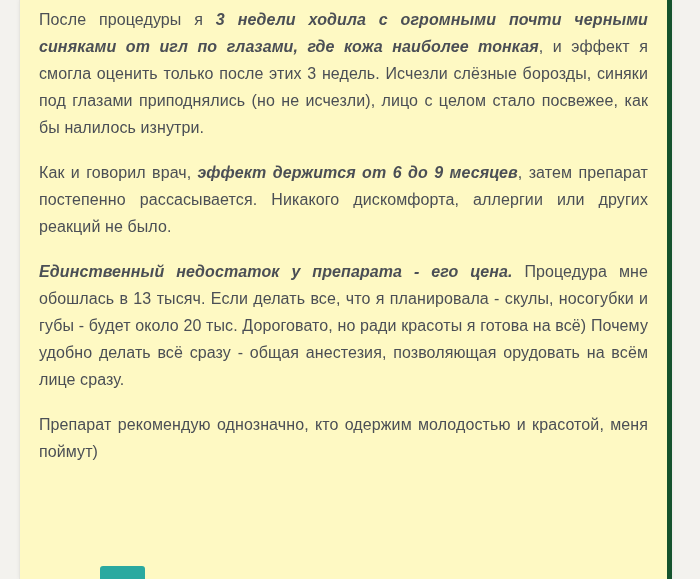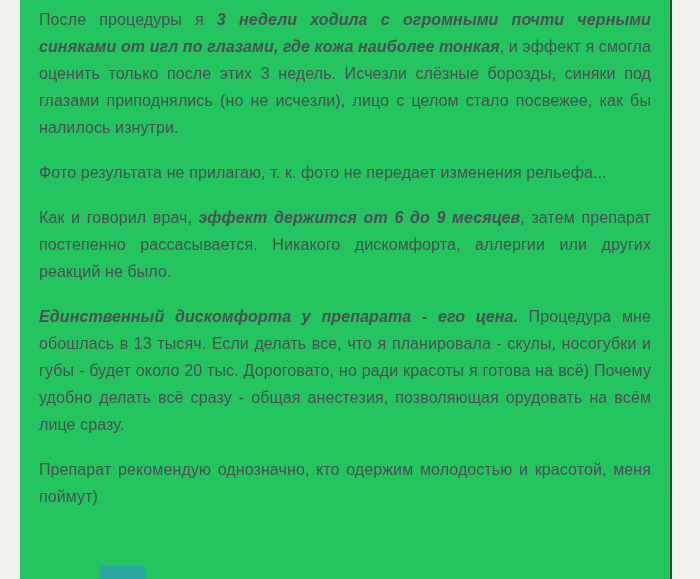--- a/index.html
+++ b/index.html
@@ -16,23 +16,23 @@
     width: 700px;
     height: 579px;
     background: #f3f2ee;
   }
   .card {
     position: absolute;
     left: 19px;
     right: 28px;
     top: 0;
     bottom: 0;
-    background: #22c55e;
+    background: #fef9c3;
     border-left: 1px solid #e6e5e0;
-    border-right: 2px solid #14532d;
+    border-right: 5px solid #14532d;
     box-shadow: 0 0 4px rgba(0,0,0,0.06);
     padding: 6px 19px 0 19px;
     box-sizing: border-box;
     overflow: hidden;
   }
   .review-body p {
     margin: 0 0 18px 0;
     font-size: 16px;
     line-height: 27px;
     color: #4b4f55;
@@ -54,20 +54,19 @@
     cursor: pointer;
   }
 </style>
 </head>
 <body>
 
 <div class="page">
   <div class="card">
     <div class="review-body">
         <p><span>После процедуры я </span><span class="bi">3 недели ходила с огромными почти черными синяками от игл по глазами, где кожа наиболее тонкая</span><span>, и эффект я смогла оценить только после этих 3 недель. Исчезли слёзные борозды, синяки под глазами приподнялись (но не исчезли), лицо с целом стало посвежее, как бы налилось изнутри.</span></p>
-        <p><span>Фото результата не прилагаю, т. к. фото не передает изменения рельефа...</span></p>
         <p><span>Как и говорил врач, </span><span class="bi">эффект держится от 6 до 9 месяцев</span><span>, затем препарат постепенно рассасывается. Никакого дискомфорта, аллергии или других реакций не было.</span></p>
-        <p><span class="bi">Единственный дискомфорта у препарата - его цена.</span><span> Процедура мне обошлась в 13 тысяч. Если делать все, что я планировала - скулы, носогубки и губы - будет около 20 тыс. Дороговато, но ради красоты я готова на всё) Почему удобно делать всё сразу - общая анестезия, позволяющая орудовать на всём лице сразу.</span></p>
+        <p><span class="bi">Единственный недостаток у препарата - его цена.</span><span> Процедура мне обошлась в 13 тысяч. Если делать все, что я планировала - скулы, носогубки и губы - будет около 20 тыс. Дороговато, но ради красоты я готова на всё) Почему удобно делать всё сразу - общая анестезия, позволяющая орудовать на всём лице сразу.</span></p>
         <p><span>Препарат рекомендую однозначно, кто одержим молодостью и красотой, меня поймут)</span></p>
       </div>
   </div>
   <div class="cutoff-btn"></div>
 </div>
 
 </body></html>

